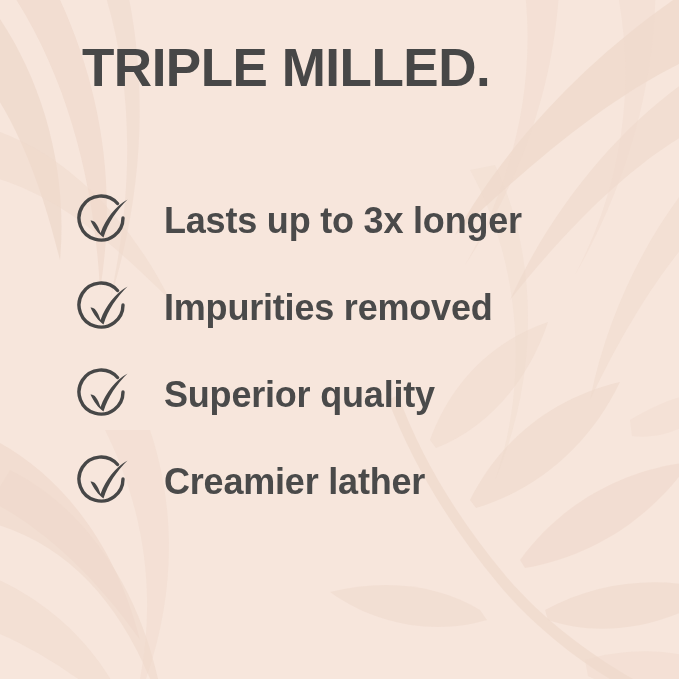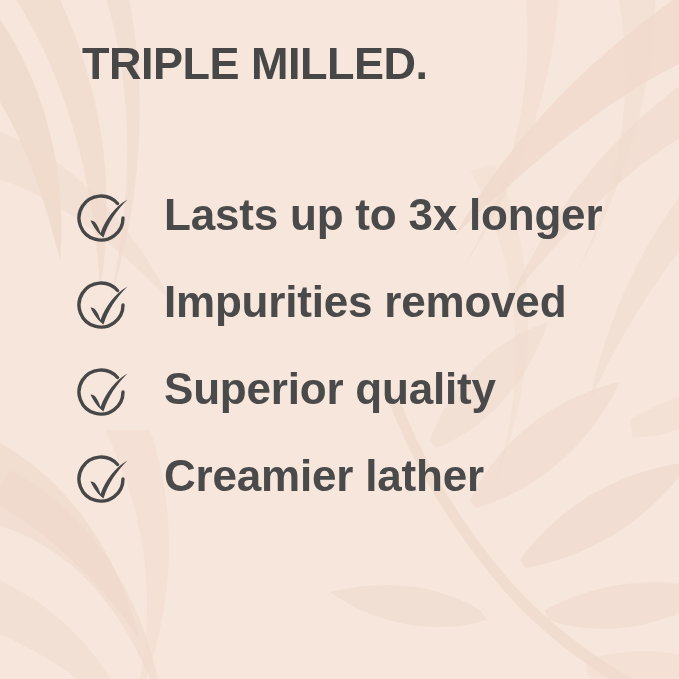--- a/index.html
+++ b/index.html
@@ -36,21 +36,21 @@
   #content {
     position: absolute;
     inset: 0;
     z-index: 1;
   }
 
   .headline {
     position: absolute;
     left: 82px;
     top: 41px;
-    font-size: 45px;
+    font-size: 53px;
     line-height: 1.0;
     font-weight: bold;
     letter-spacing: -0.5px;
     color: #474747;
     white-space: nowrap;
     font-family: "Liberation Sans", sans-serif;
   }
 
   .subhead {
     position: absolute;
@@ -89,21 +89,22 @@
     flex: 0 0 auto;
     width: 56px;
     height: 56px;
     margin-top: 2px;
     display: block;
   }
 
   .benefit-label {
     flex: 1 1 auto;
     margin-left: 32px;
-    font-size: 44px;
+    margin-top: 6px;
+    font-size: 36px;
     line-height: 45px;
     font-weight: bold;
     color: #4A4A4A;
     letter-spacing: -0.2px;
     font-family: "Liberation Sans", sans-serif;
   }
 </style>
 </head>
 <body>
 

